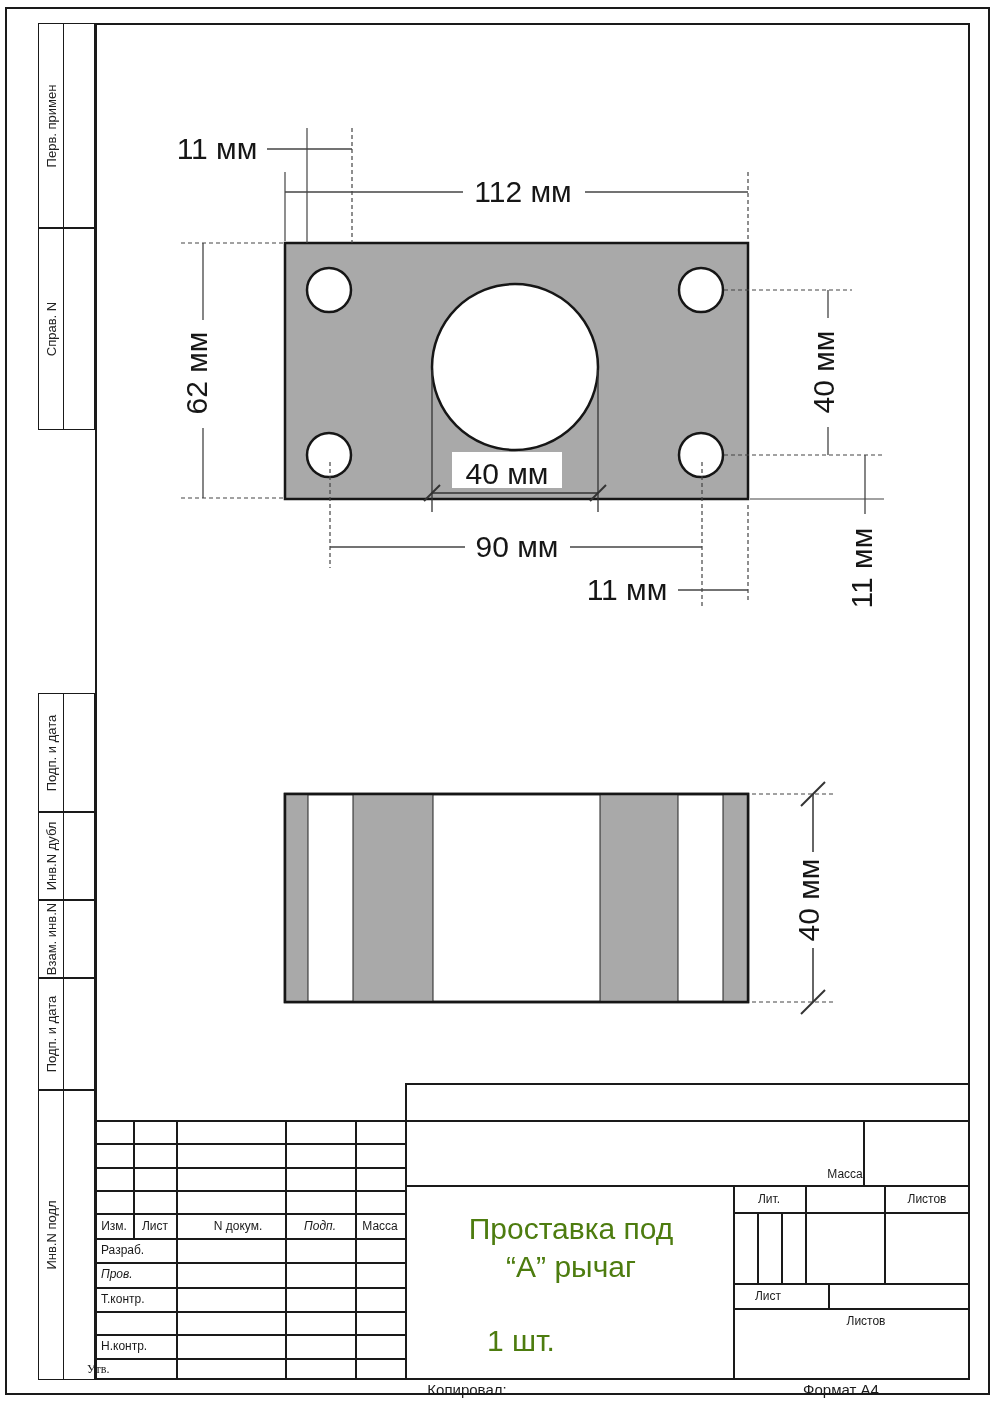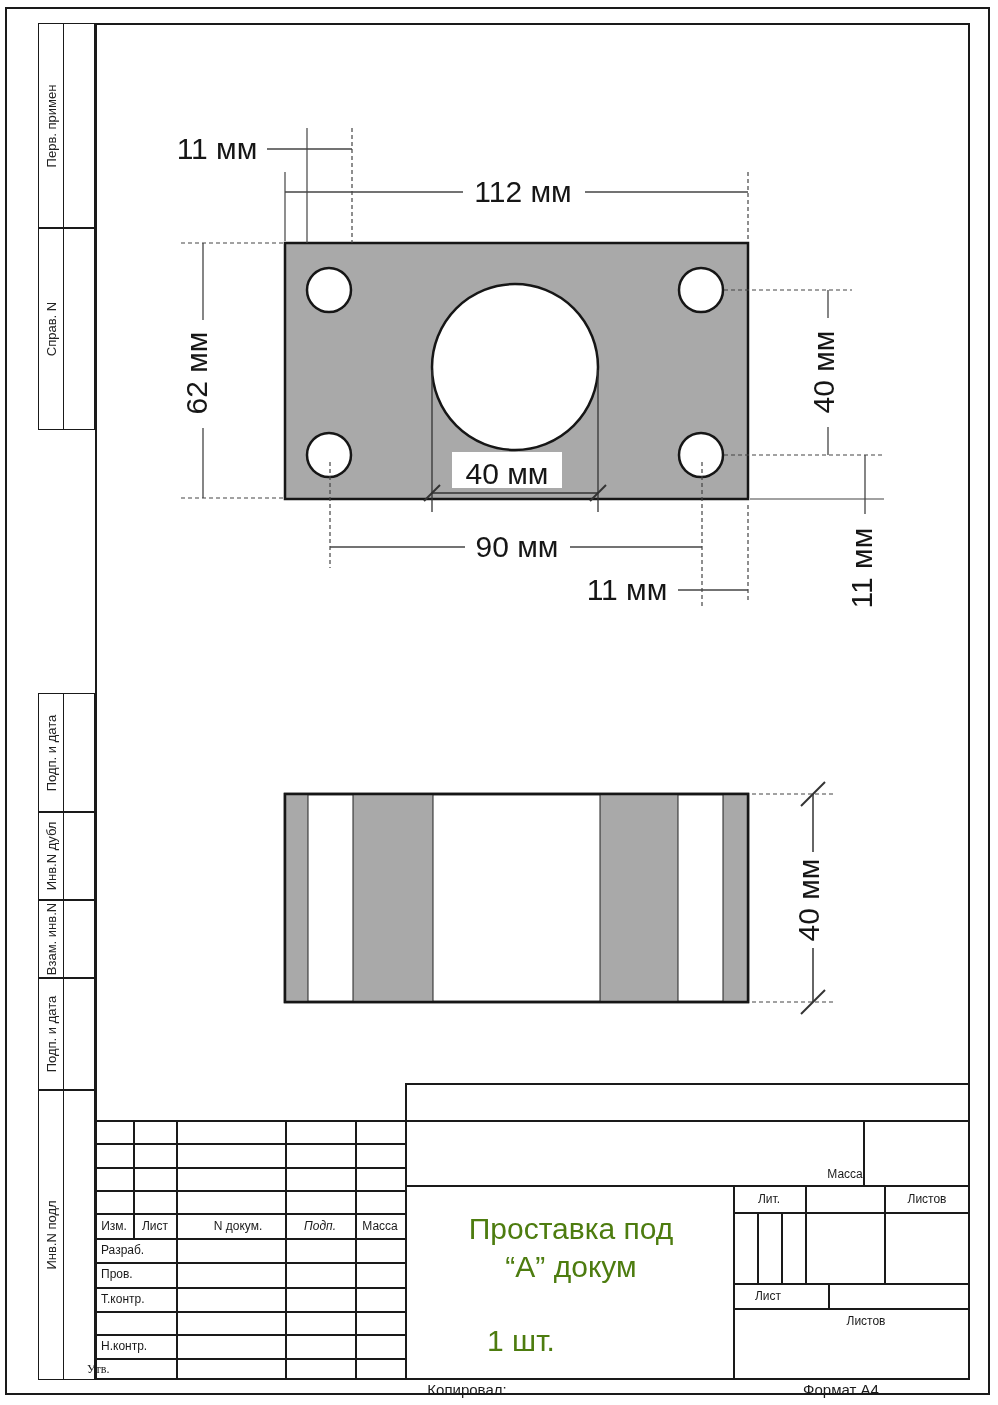--- a/index.html
+++ b/index.html
@@ -182,31 +182,31 @@
   <div class="vline" style="left:863px;top:1120px;height:65px;"></div>
   <div class="vline" style="left:828px;top:1283px;height:25px;"></div>
 
   <span class="tb-text" style="left:114px;top:1226px;">Изм.</span>
   <span class="tb-text" style="left:155px;top:1226px;">Лист</span>
   <span class="tb-text" style="left:230px;top:1226px;margin-left:8px;">N докум.</span>
   <span class="tb-text" style="left:320px;top:1226px;font-style:italic;">Подп.</span>
   <span class="tb-text" style="left:380px;top:1226px;">Масса</span>
 
   <span class="tb-text left" style="left:101px;top:1250px;">Разраб.</span>
-  <span class="tb-text left" style="left:101px;top:1274px;">Пров.</span>
+  <span class="tb-text left" style="left:101px;top:1274px;font-style:italic;">Пров.</span>
   <span class="tb-text left" style="left:101px;top:1299px;">Т.контр.</span>
   <span class="tb-text left" style="left:101px;top:1346px;">Н.контр.</span>
   <span class="tb-text left" style="left:87px;top:1369px;font-family:Liberation Serif, serif;">Утв.</span>
 
   <span class="tb-text" style="left:769px;top:1199px;">Лит.</span>
   <span class="tb-text" style="left:845px;top:1174px;">Масса</span>
   <span class="tb-text" style="left:927px;top:1199px;">Листов</span>
   <span class="tb-text" style="left:768px;top:1296px;">Лист</span>
   <span class="tb-text" style="left:866px;top:1321px;">Листов</span>
 
   <span class="tb-big" style="left:571px;top:1229px;">Проставка под</span>
-  <span class="tb-big" style="left:571px;top:1267px;">“А” докум</span>
+  <span class="tb-big" style="left:571px;top:1267px;">“А” рычаг</span>
   <span class="tb-big" style="left:521px;top:1341px;">1 шт.</span>
 
   <span class="foot-text" style="left:467px;top:1389px;">Копировал:</span>
   <span class="foot-text" style="left:841px;top:1389px;">Формат А4</span>
 
 </div>
 
 </body></html>

